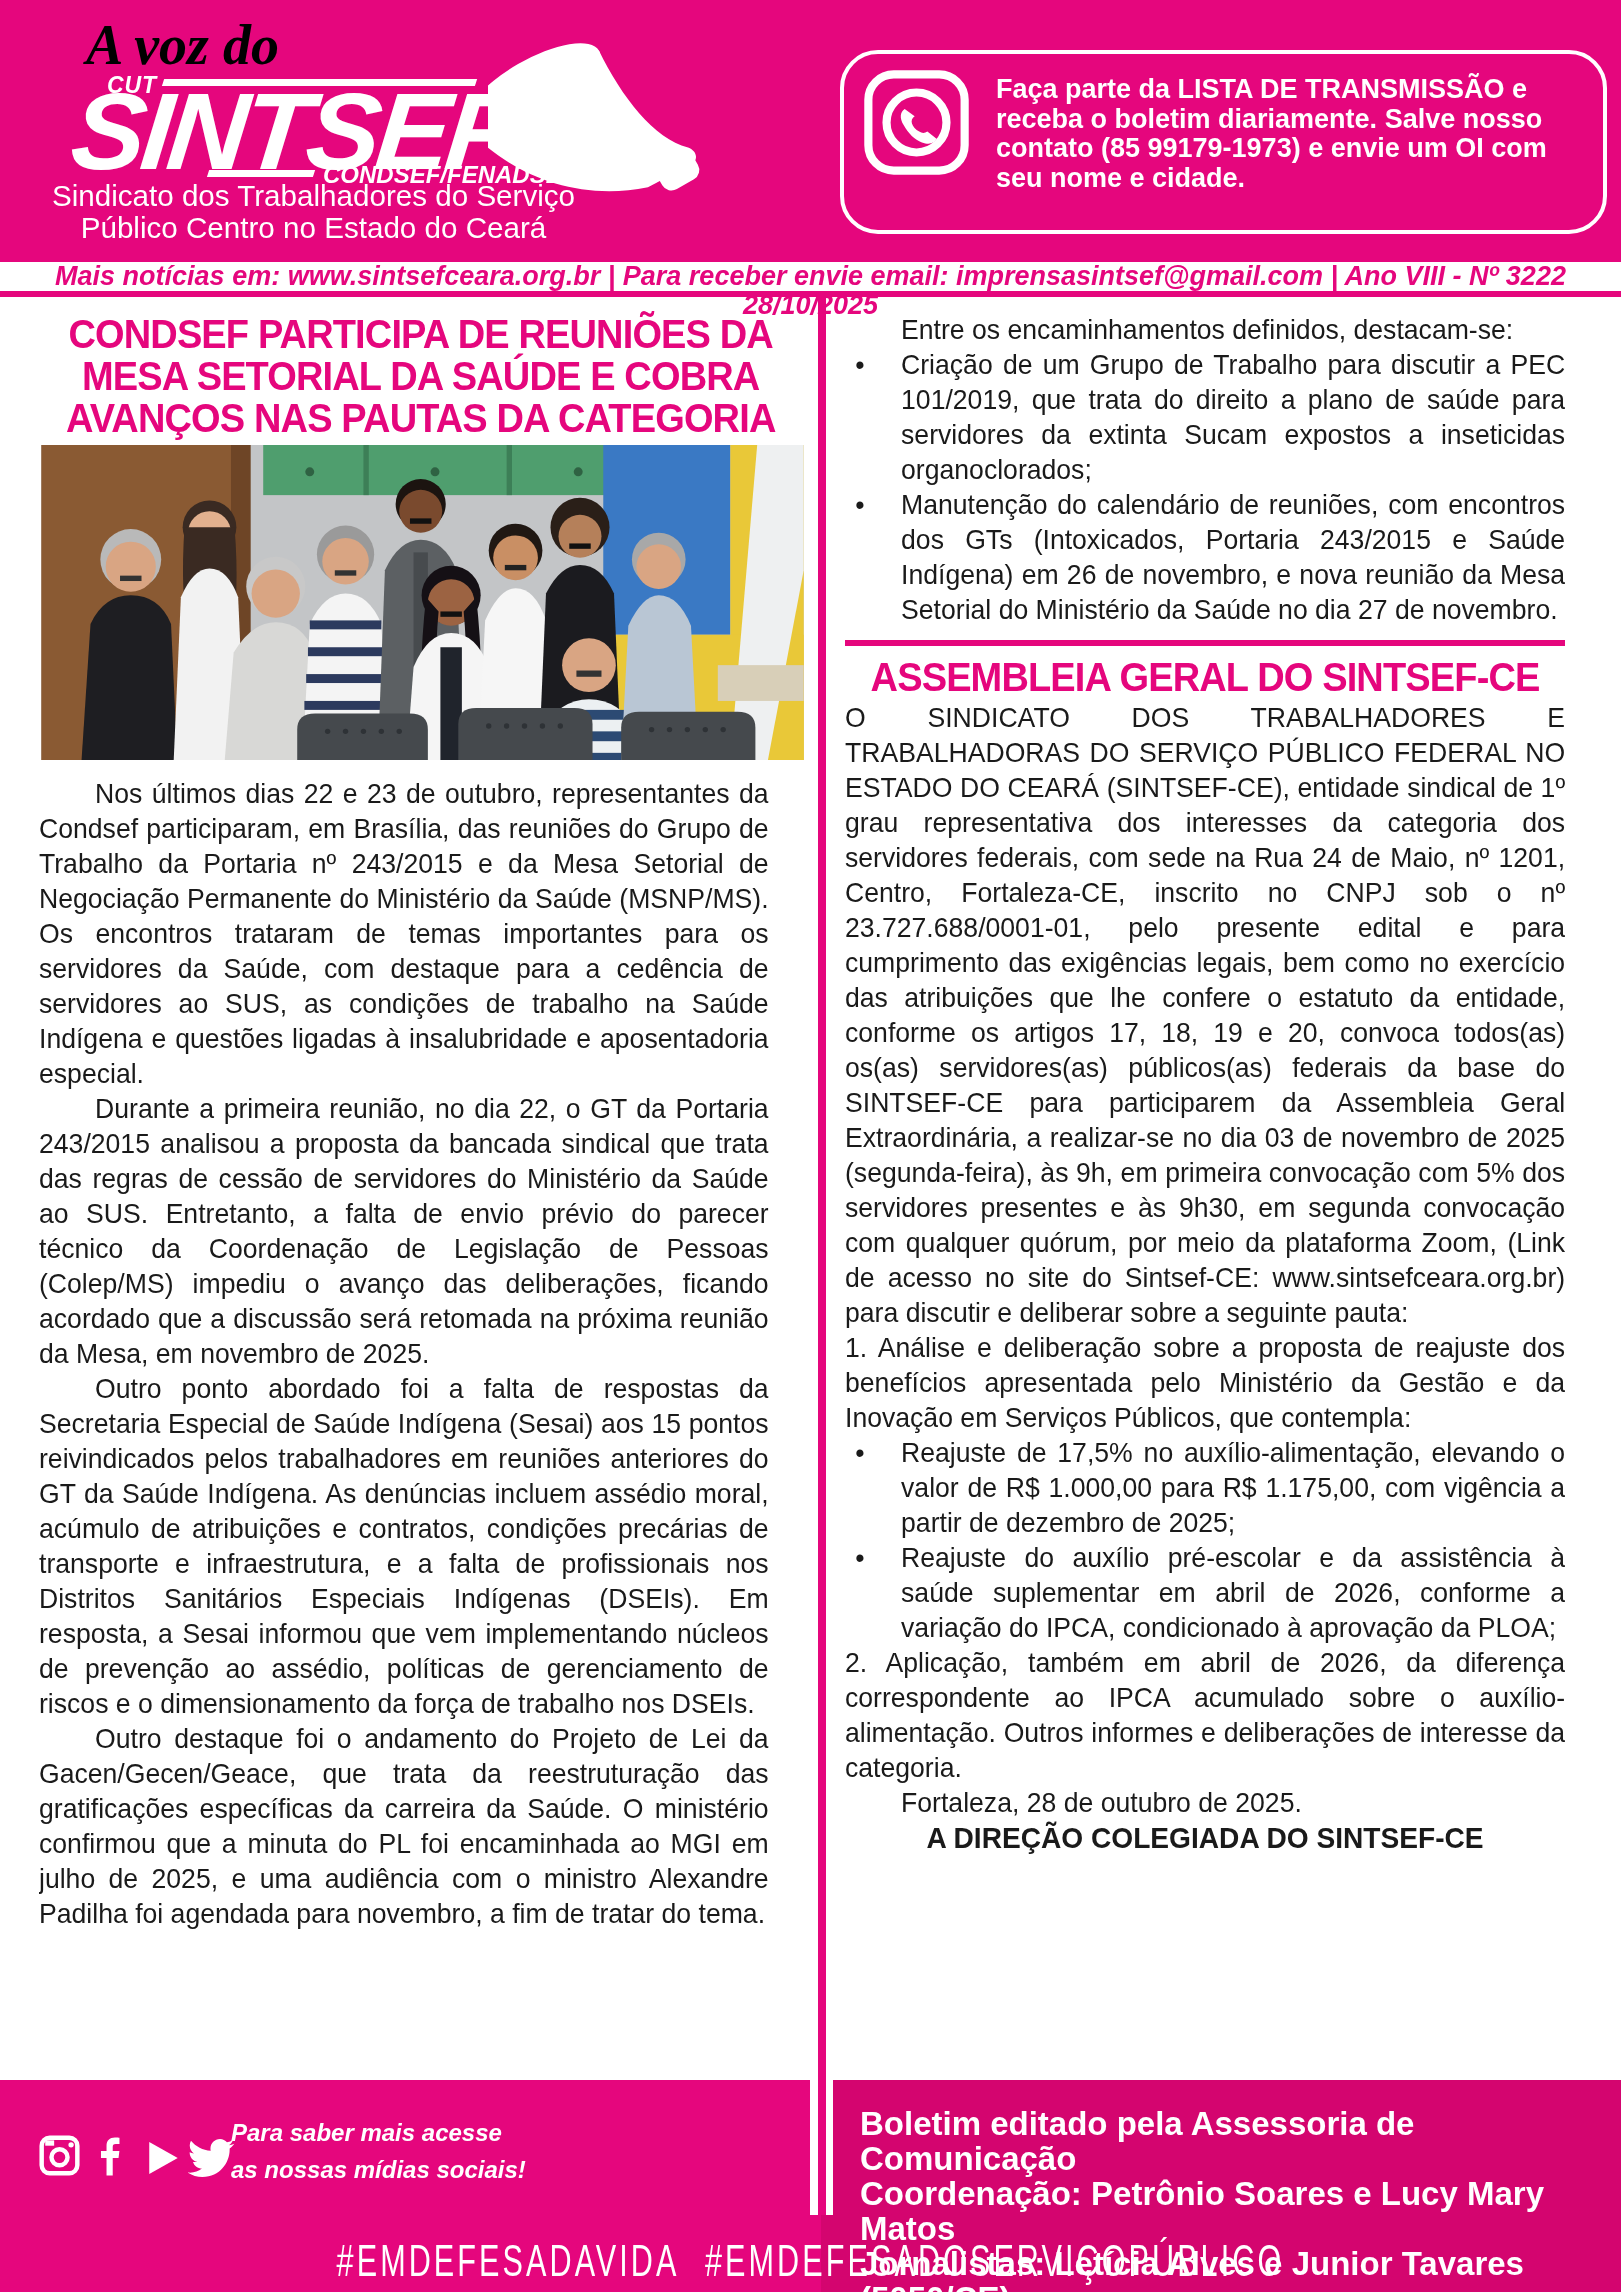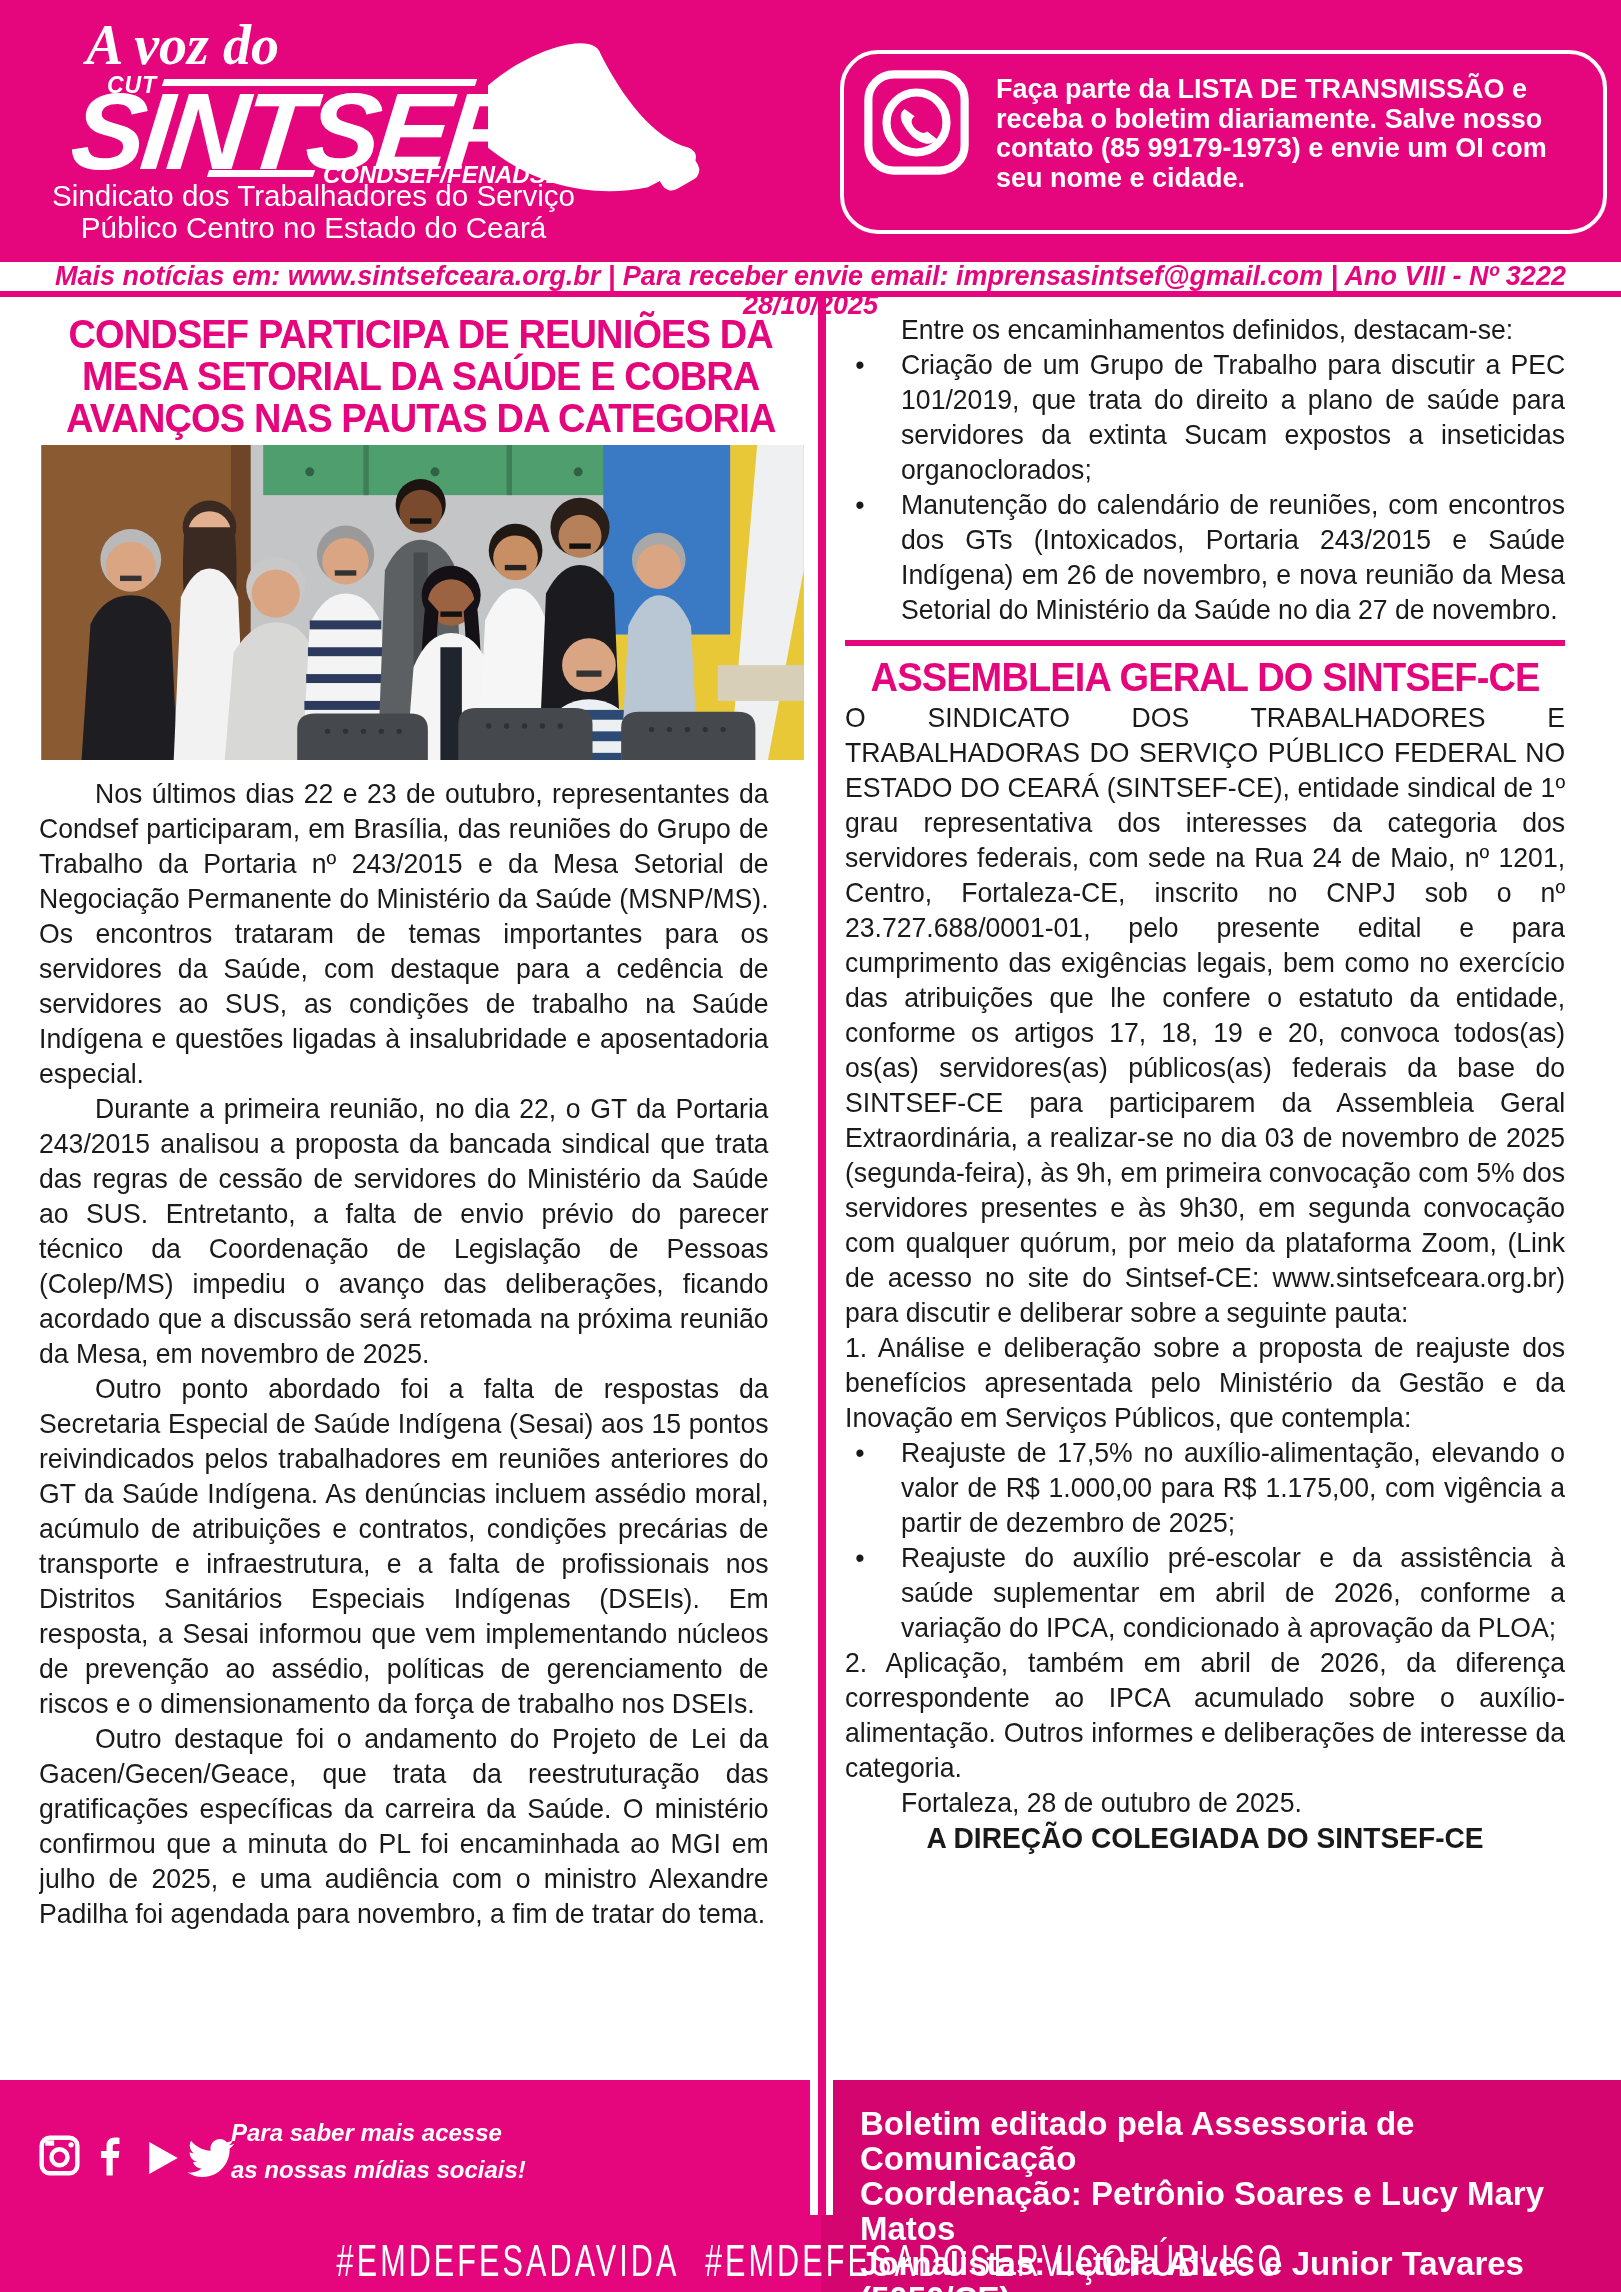--- a/index.html
+++ b/index.html
@@ -1,21 +1,21 @@
 <!DOCTYPE html>
 <html style="font-size:14.3px"><head>
 <meta charset="utf-8">
 <style>
   html,body{margin:0;padding:0;background:#777;}
   #page{position:relative;width:1621px;height:2293px;background:#ffffff;overflow:hidden;
         font-family:"Liberation Sans",sans-serif;color:#1a1a1a;}
   
   .header{position:absolute;left:0;top:0;width:1621px;height:262px;background:#e5067d;}
   .kicker{position:absolute;left:86px;top:12.5px;font-family:"Liberation Serif",serif;
-          font-style:italic;font-weight:700;font-size:56px;color:#ffffff;}
+          font-style:italic;font-weight:700;font-size:56px;color:#000000;}
   .cutrow{position:absolute;left:107px;top:77px;width:466px;height:14.3px;}
   .cut{position:absolute;left:0;top:-5.4px;color:#fff;font-weight:700;font-size:23px;
        font-style:italic;letter-spacing:0.9px;}
   .cutbar{position:absolute;left:56px;top:1.8px;width:313px;height:7.2px;background:#fff;transform:skewX(-18deg);}
   .logoname{position:absolute;left:79px;top:68px;font-size:109px;font-weight:700;font-style:italic;
             color:#fff;letter-spacing:-4.5px;transform:skewX(-6deg) scaleX(1.02);transform-origin:0 0;}
   .condrow{position:absolute;left:208px;top:165px;height:18px;}
   .condbar{position:absolute;left:0;top:5.4px;width:106px;height:7.2px;background:#fff;transform:skewX(-18deg);}
   .condsef{position:absolute;left:115px;top:-3.6px;color:#fff;font-weight:700;font-style:italic;
            font-size:24px;letter-spacing:0px;}

